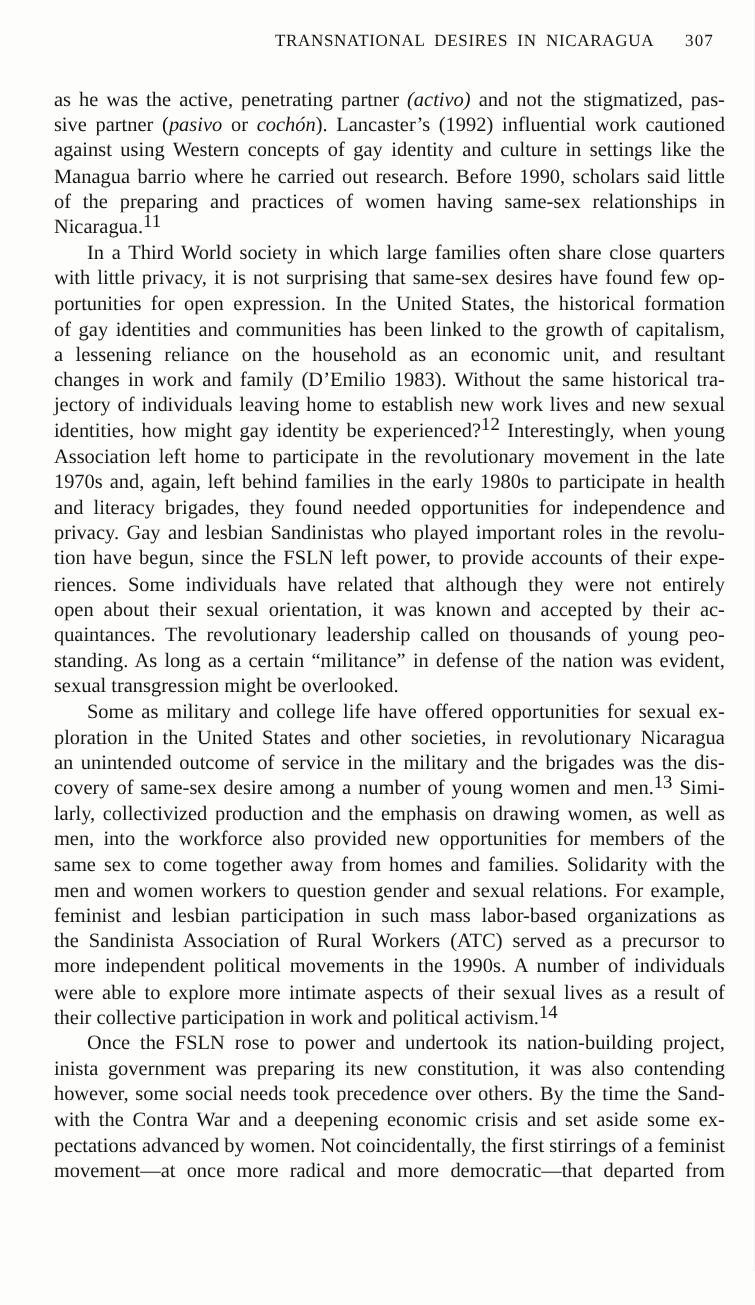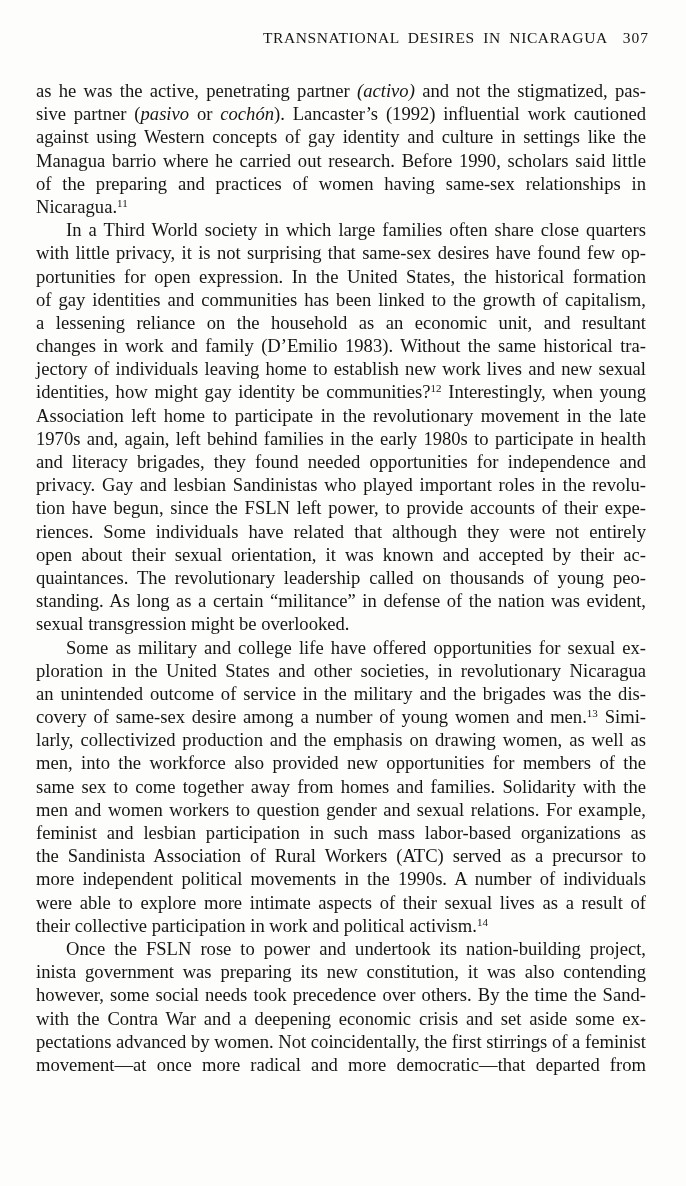--- a/index.html
+++ b/index.html
@@ -20,26 +20,26 @@
     position: absolute;
     top: 29px;
     right: 37px;
     font-size: 15.5px;
     letter-spacing: 0.6px;
     word-spacing: 4px;
     white-space: nowrap;
     color: #161616;
   }
   .running-header .pagenum {
-    margin-left: 15px;
+    margin-left: 28px;
     letter-spacing: 1px;
   }
   .body-text {
     position: absolute;
-    left: 36px;
+    left: 49px;
     top: 79px;
     width: 610px;
     font-size: 18.6px;
     line-height: 23.2px;
   }
   .paragraph { margin: 0; padding: 0; }
   .line {
     text-align: justify;
     text-align-last: justify;
     height: 23.2px;
@@ -48,21 +48,21 @@
   }
   .line.last {
     text-align: left;
     text-align-last: left;
   }
   .line.indent {
     text-indent: 30px;
   }
   .line i { font-style: italic; }
   .line sup {
-    font-size: 11px;
+    font-size: 17px;
     line-height: 0;
     vertical-align: 6px;
     letter-spacing: 0;
   }
 </style>
 </head>
 <body>
 
 <div class="page">
   <div class="running-header">
@@ -78,21 +78,21 @@
         <div class="line last"><span>Nicaragua.</span><sup>11</sup></div>
       </div>
       <div class="paragraph">
         <div class="line indent"><span>In a Third World society in which large families often share close quarters</span></div>
         <div class="line"><span>with little privacy, it is not surprising that same-sex desires have found few op-</span></div>
         <div class="line"><span>portunities for open expression. In the United States, the historical formation</span></div>
         <div class="line"><span>of gay identities and communities has been linked to the growth of capitalism,</span></div>
         <div class="line"><span>a lessening reliance on the household as an economic unit, and resultant</span></div>
         <div class="line"><span>changes in work and family (D’Emilio 1983). Without the same historical tra-</span></div>
         <div class="line"><span>jectory of individuals leaving home to establish new work lives and new sexual</span></div>
-        <div class="line"><span>identities, how might gay identity be communities?</span><sup>12</sup><span> Interestingly, when young</span></div>
+        <div class="line"><span>identities, how might gay identity be experienced?</span><sup>12</sup><span> Interestingly, when young</span></div>
         <div class="line"><span>Association left home to participate in the revolutionary movement in the late</span></div>
         <div class="line"><span>1970s and, again, left behind families in the early 1980s to participate in health</span></div>
         <div class="line"><span>and literacy brigades, they found needed opportunities for independence and</span></div>
         <div class="line"><span>privacy. Gay and lesbian Sandinistas who played important roles in the revolu-</span></div>
         <div class="line"><span>tion have begun, since the FSLN left power, to provide accounts of their expe-</span></div>
         <div class="line"><span>riences. Some individuals have related that although they were not entirely</span></div>
         <div class="line"><span>open about their sexual orientation, it was known and accepted by their ac-</span></div>
         <div class="line"><span>quaintances. The revolutionary leadership called on thousands of young peo-</span></div>
         <div class="line"><span>standing. As long as a certain “militance” in defense of the nation was evident,</span></div>
         <div class="line last"><span>sexual transgression might be overlooked.</span></div>

